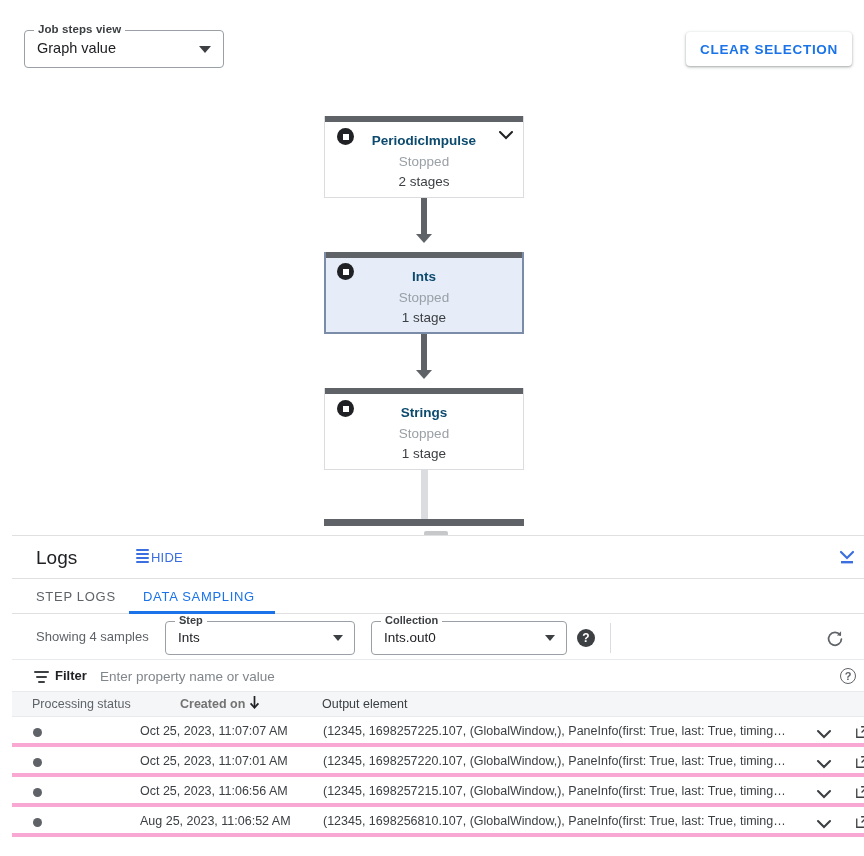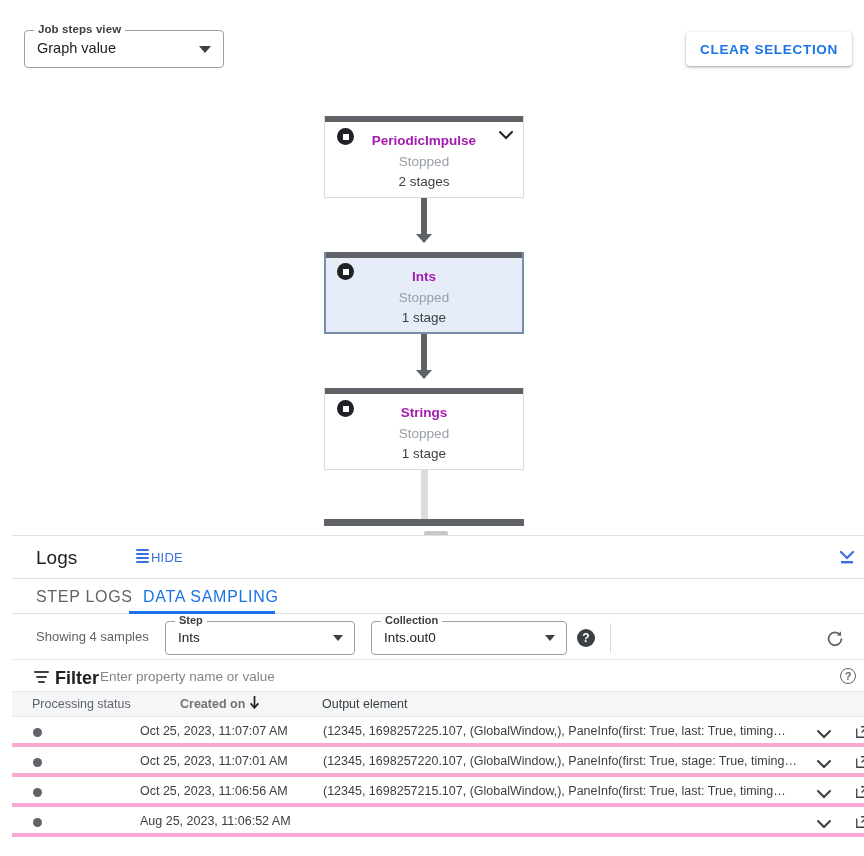--- a/index.html
+++ b/index.html
@@ -50,21 +50,21 @@
   
   .node {
     position:absolute; width:200px; background:#fff;
     border:1px solid #dadce0; border-top:0;
     text-align:center;
   }
   .node .topbar { height:6px; background:#5f6368; margin:0; }
   .node.selected { background:#e6ecf8; border:2px solid #7b8ca8; border-top:0; }
   .node.selected .topbar { background:#5f6368; }
   .node .title {
-    font-size:13.5px; font-weight:bold; color:#a21caf; margin-top:11px;
+    font-size:13.5px; font-weight:bold; color:#0c4a6e; margin-top:11px;
     line-height:16px;
   }
   .node .status { font-size:13.5px; color:#9aa0a6; margin-top:5px; line-height:16px;}
   .node .stages { font-size:13.5px; color:#3c4043; margin-top:4px; line-height:16px;}
   .node .stop-icon {
     position:absolute; left:12px; top:12px; width:17px; height:17px;
     border-radius:50%; background:#202124;
     display:flex; align-items:center; justify-content:center;
   }
   .node .stop-icon i { display:block; width:6px; height:6px; background:#fff; }
@@ -111,21 +111,21 @@
     display:block; height:2px; background:#3b6fe0; margin-bottom:2px; border-radius:1px;
   }
   .collapse-btn {
     position:absolute; right:18px; top:11px; width:22px; height:22px; cursor:pointer;
   }
 
   
   .tabs { position:relative; height:35px; border-bottom:1px solid #e0e0e0; }
   .tab {
     position:absolute; top:0; height:35px; display:flex; align-items:center;
-    font-size:16px; letter-spacing:.7px; font-weight:normal; cursor:pointer;
+    font-size:13px; letter-spacing:.7px; font-weight:normal; cursor:pointer;
   }
   .tab.t1 { left:24px; color:#5f6368; }
   .tab.t2 { left:131px; color:#1a73e8; }
   .tab-underline {
     position:absolute; left:117px; bottom:-1px; width:146px; height:3px; background:#1a73e8;
   }
 
   
   .ctrl-row { position:relative; height:46px; border-bottom:1px solid #e8eaed; }
   .showing {
@@ -158,21 +158,21 @@
     position:absolute; left:812px; top:14px; width:22px; height:22px; cursor:pointer;
   }
 
   
   .filter-row { position:relative; height:32px; border-bottom:1px solid #e8eaed; }
   .filter-icon { position:absolute; left:22px; top:11px; width:15px; }
   .filter-icon b { display:block; height:2px; background:#3c4043; border-radius:1px; margin-bottom:3px; }
   .filter-icon b:nth-child(1){ width:15px; }
   .filter-icon b:nth-child(2){ width:11px; margin-left:2px; }
   .filter-icon b:nth-child(3){ width:7px; margin-left:4px; }
-  .filter-label { position:absolute; left:43px; top:8px; font-size:18px; color:#202124; font-weight:bold; }
+  .filter-label { position:absolute; left:43px; top:8px; font-size:13px; color:#202124; font-weight:bold; }
   .filter-input {
     position:absolute; left:86px; top:6px; width:700px; height:20px;
     border:0; outline:none; font-size:13.5px; color:#3c4043;
     font-family:"Liberation Sans", sans-serif; background:transparent;
   }
   .filter-input::placeholder { color:#80868b; }
   .filter-help {
     position:absolute; right:20px; top:8px; width:16px; height:16px; border-radius:50%;
     border:1.6px solid #5f6368; color:#5f6368; font-size:11px; font-weight:bold;
     display:flex; align-items:center; justify-content:center; cursor:pointer;
@@ -354,21 +354,21 @@
               <path d="M2 4 L2 14 L12 14 L12 9" stroke="#3c4043" stroke-width="1.5" fill="none"></path>
               <path d="M7 2 L14 2 L14 9" stroke="#3c4043" stroke-width="1.5" fill="none"></path>
               <path d="M7.5 8.5 L14 2" stroke="#3c4043" stroke-width="1.5"></path>
             </svg>
         </span>
       </div>
 
       <div class="trow">
         <span class="dot"></span>
         <span class="created">Oct 25, 2023, 11:07:01 AM</span>
-        <span class="outel">(12345, 1698257220.107, (GlobalWindow,), PaneInfo(first: True, stage: True, timing…</span>
+        <span class="outel">(12345, 1698257220.107, (GlobalWindow,), PaneInfo(first: True, last: True, timing…</span>
         <span class="row-chev">
           <svg width="16" height="10" viewBox="0 0 16 10">
               <path d="M2 2 L8 8 L14 2" stroke="#3c4043" stroke-width="2.1" fill="none" stroke-linecap="round"></path>
             </svg>
         </span>
         <span class="row-open">
           <svg width="14" height="14" viewBox="0 0 16 16">
               <path d="M2 4 L2 14 L12 14 L12 9" stroke="#3c4043" stroke-width="1.5" fill="none"></path>
               <path d="M7 2 L14 2 L14 9" stroke="#3c4043" stroke-width="1.5" fill="none"></path>
               <path d="M7.5 8.5 L14 2" stroke="#3c4043" stroke-width="1.5"></path>
@@ -390,20 +390,21 @@
               <path d="M2 4 L2 14 L12 14 L12 9" stroke="#3c4043" stroke-width="1.5" fill="none"></path>
               <path d="M7 2 L14 2 L14 9" stroke="#3c4043" stroke-width="1.5" fill="none"></path>
               <path d="M7.5 8.5 L14 2" stroke="#3c4043" stroke-width="1.5"></path>
             </svg>
         </span>
       </div>
 
       <div class="trow">
         <span class="dot"></span>
         <span class="created">Aug 25, 2023, 11:06:52 AM</span>
+        <span class="outel">(12345, 1698256810.107, (GlobalWindow,), PaneInfo(first: True, last: True, timing…</span>
         <span class="row-chev">
           <svg width="16" height="10" viewBox="0 0 16 10">
               <path d="M2 2 L8 8 L14 2" stroke="#3c4043" stroke-width="2.1" fill="none" stroke-linecap="round"></path>
             </svg>
         </span>
         <span class="row-open">
           <svg width="14" height="14" viewBox="0 0 16 16">
               <path d="M2 4 L2 14 L12 14 L12 9" stroke="#3c4043" stroke-width="1.5" fill="none"></path>
               <path d="M7 2 L14 2 L14 9" stroke="#3c4043" stroke-width="1.5" fill="none"></path>
               <path d="M7.5 8.5 L14 2" stroke="#3c4043" stroke-width="1.5"></path>

